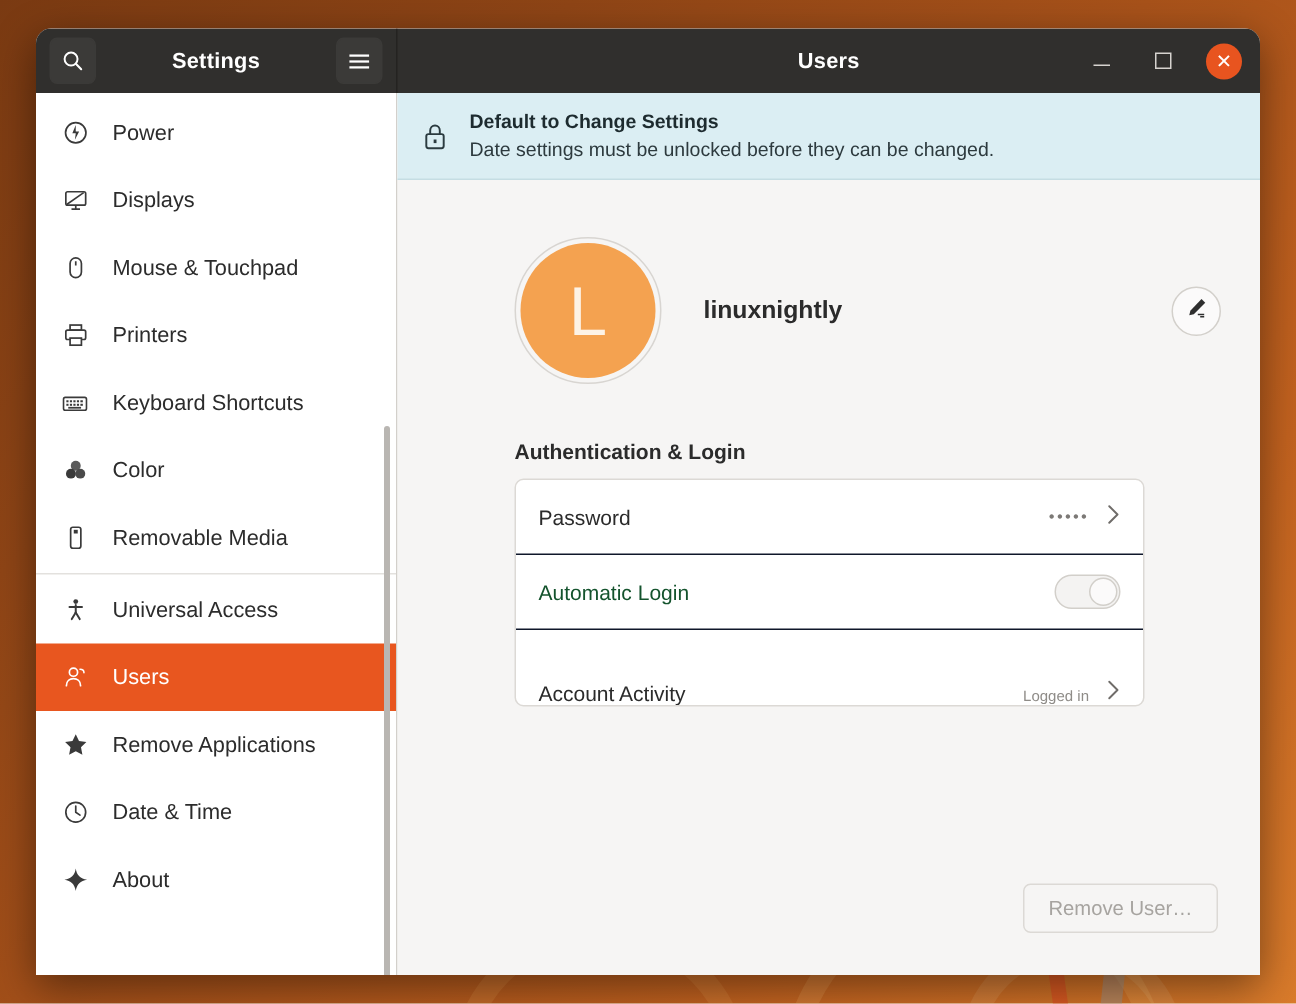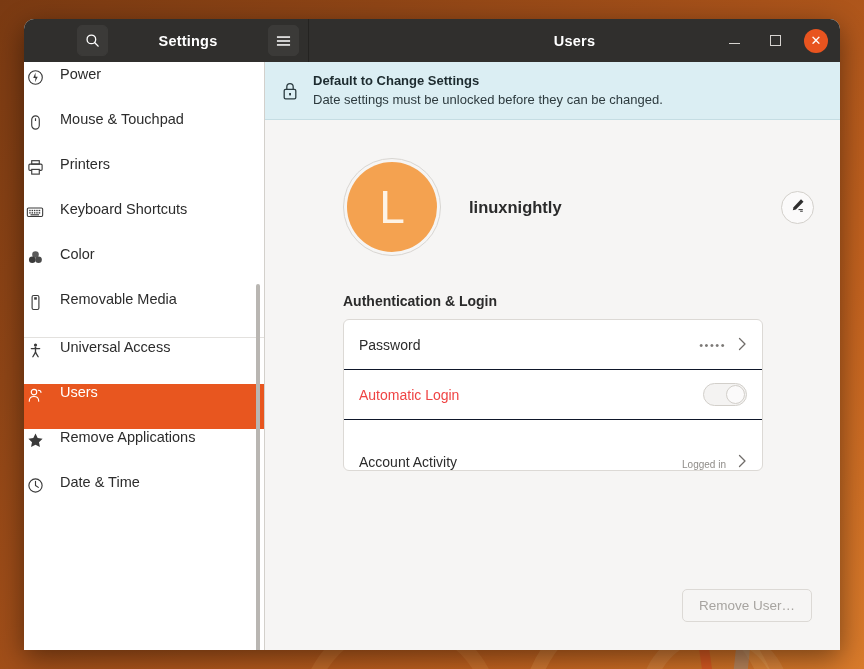--- a/index.html
+++ b/index.html
@@ -47,21 +47,20 @@
     display: flex;
     height: 43px;
     background: #302f2d;
     flex: 0 0 43px;
   }
   .tb-left {
     width: 241px;
     display: flex; align-items: center;
     position: relative;
     border-right: 1px solid #242321;
-    margin-left: 44px;
   }
   .tb-right {
     flex: 1;
     display: flex; align-items: center;
     position: relative;
   }
   .hdr-btn {
     width: 31px; height: 31px;
     background: #3b3a38;
     border: 1px solid #3b3a38;
@@ -100,22 +99,23 @@
   
   #sidebar {
     width: 241px;
     background: #ffffff;
     border-right: 1px solid #d3d0cb;
     position: relative;
     overflow: hidden;
   }
   .side-list { padding-top: 4px; }
   .side-item {
-    display: flex; align-items: flex-start;
+    display: flex; align-items: center;
     height: 45px;
+    padding-left: 15px;
     cursor: pointer;
     color: #2c2c2c;
   }
   .side-item .si-icon {
     width: 22px; height: 22px;
     display: flex; align-items: center; justify-content: center;
     margin-right: 14px;
     flex: 0 0 22px;
   }
   .side-item .si-label { font-size: 14.5px; }
@@ -208,21 +208,21 @@
   }
   .card-row {
     height: 50px;
     display: flex; align-items: center;
     padding: 0 15px;
     border-bottom: 1px solid #0f172a;
     cursor: pointer;
   }
   .card-row:last-child { border-bottom: none; align-items: flex-end; }
   .cr-label { font-size: 14px; color: #2b2b2b; flex: 1; }
-  .cr-label.dim { color: #ef4444; }
+  .cr-label.dim { color: #14532d; }
   .cr-value { font-size: 10px; color: #8f8c88; margin-right: 12px; }
   .dots { letter-spacing: 1.5px; font-size: 11px; color: #7c7976; margin-right: 12px; }
   .chev { color: #6f6c69; font-size: 15px; line-height: 1; }
   .toggle {
     width: 44px; height: 23px; border-radius: 12px;
     background: #f4f3f2; border: 1px solid #d2cfca;
     position: relative; cursor: pointer;
   }
   .toggle .knob {
     position: absolute; top: 1px; right: 1px;
@@ -300,20 +300,31 @@
         <div class="side-item">
           <span class="si-icon">
             <svg width="17" height="17" viewBox="0 0 18 18" fill="none">
               <circle cx="9" cy="9" r="7.2" stroke="#3a3a3a" stroke-width="1.2"></circle>
               <path d="M9 3.6 L6.6 9.4 H9 L8.4 14 L11.4 8.2 H9 Z" fill="#3a3a3a"></path>
             </svg>
           </span>
           <span class="si-label">Power</span>
         </div>
 
+        <div class="side-item">
+          <span class="si-icon">
+            <svg width="17" height="17" viewBox="0 0 18 18" fill="none">
+              <rect x="2" y="3" width="14" height="9.5" rx="1.2" stroke="#3a3a3a" stroke-width="1.2"></rect>
+              <line x1="2.6" y1="12" x2="14.6" y2="3.6" stroke="#3a3a3a" stroke-width="1.1"></line>
+              <line x1="6" y1="15.2" x2="12" y2="15.2" stroke="#3a3a3a" stroke-width="1.2"></line>
+              <line x1="9" y1="12.5" x2="9" y2="15.2" stroke="#3a3a3a" stroke-width="1.2"></line>
+            </svg>
+          </span>
+          <span class="si-label">Displays</span>
+        </div>
 
         <div class="side-item">
           <span class="si-icon">
             <svg width="17" height="17" viewBox="0 0 18 18" fill="none">
               <rect x="5" y="2" width="8" height="14" rx="4" stroke="#3a3a3a" stroke-width="1.2"></rect>
               <line x1="9" y1="4.4" x2="9" y2="7.4" stroke="#3a3a3a" stroke-width="1.2"></line>
             </svg>
           </span>
           <span class="si-label">Mouse &amp; Touchpad</span>
         </div>
@@ -409,20 +420,28 @@
         <div class="side-item">
           <span class="si-icon">
             <svg width="17" height="17" viewBox="0 0 18 18" fill="none">
               <circle cx="9" cy="9" r="7" stroke="#3a3a3a" stroke-width="1.2"></circle>
               <path d="M9 4.6 V9 L12 11" stroke="#3a3a3a" stroke-width="1.2" stroke-linecap="round" stroke-linejoin="round"></path>
             </svg>
           </span>
           <span class="si-label">Date &amp; Time</span>
         </div>
 
+        <div class="side-item">
+          <span class="si-icon">
+            <svg width="17" height="17" viewBox="0 0 18 18">
+              <path d="M9 1 C9.6 5.6 12.4 8.4 17 9 C12.4 9.6 9.6 12.4 9 17 C8.4 12.4 5.6 9.6 1 9 C5.6 8.4 8.4 5.6 9 1 Z" fill="#3a3a3a"></path>
+            </svg>
+          </span>
+          <span class="si-label">About</span>
+        </div>
 
       </div>
       <div class="side-scroll"></div>
     </div>
 
     <div id="main">
 
       <div class="infobar">
         <span class="lock-icon">
           <svg width="18" height="20" viewBox="0 0 18 20" fill="none">

